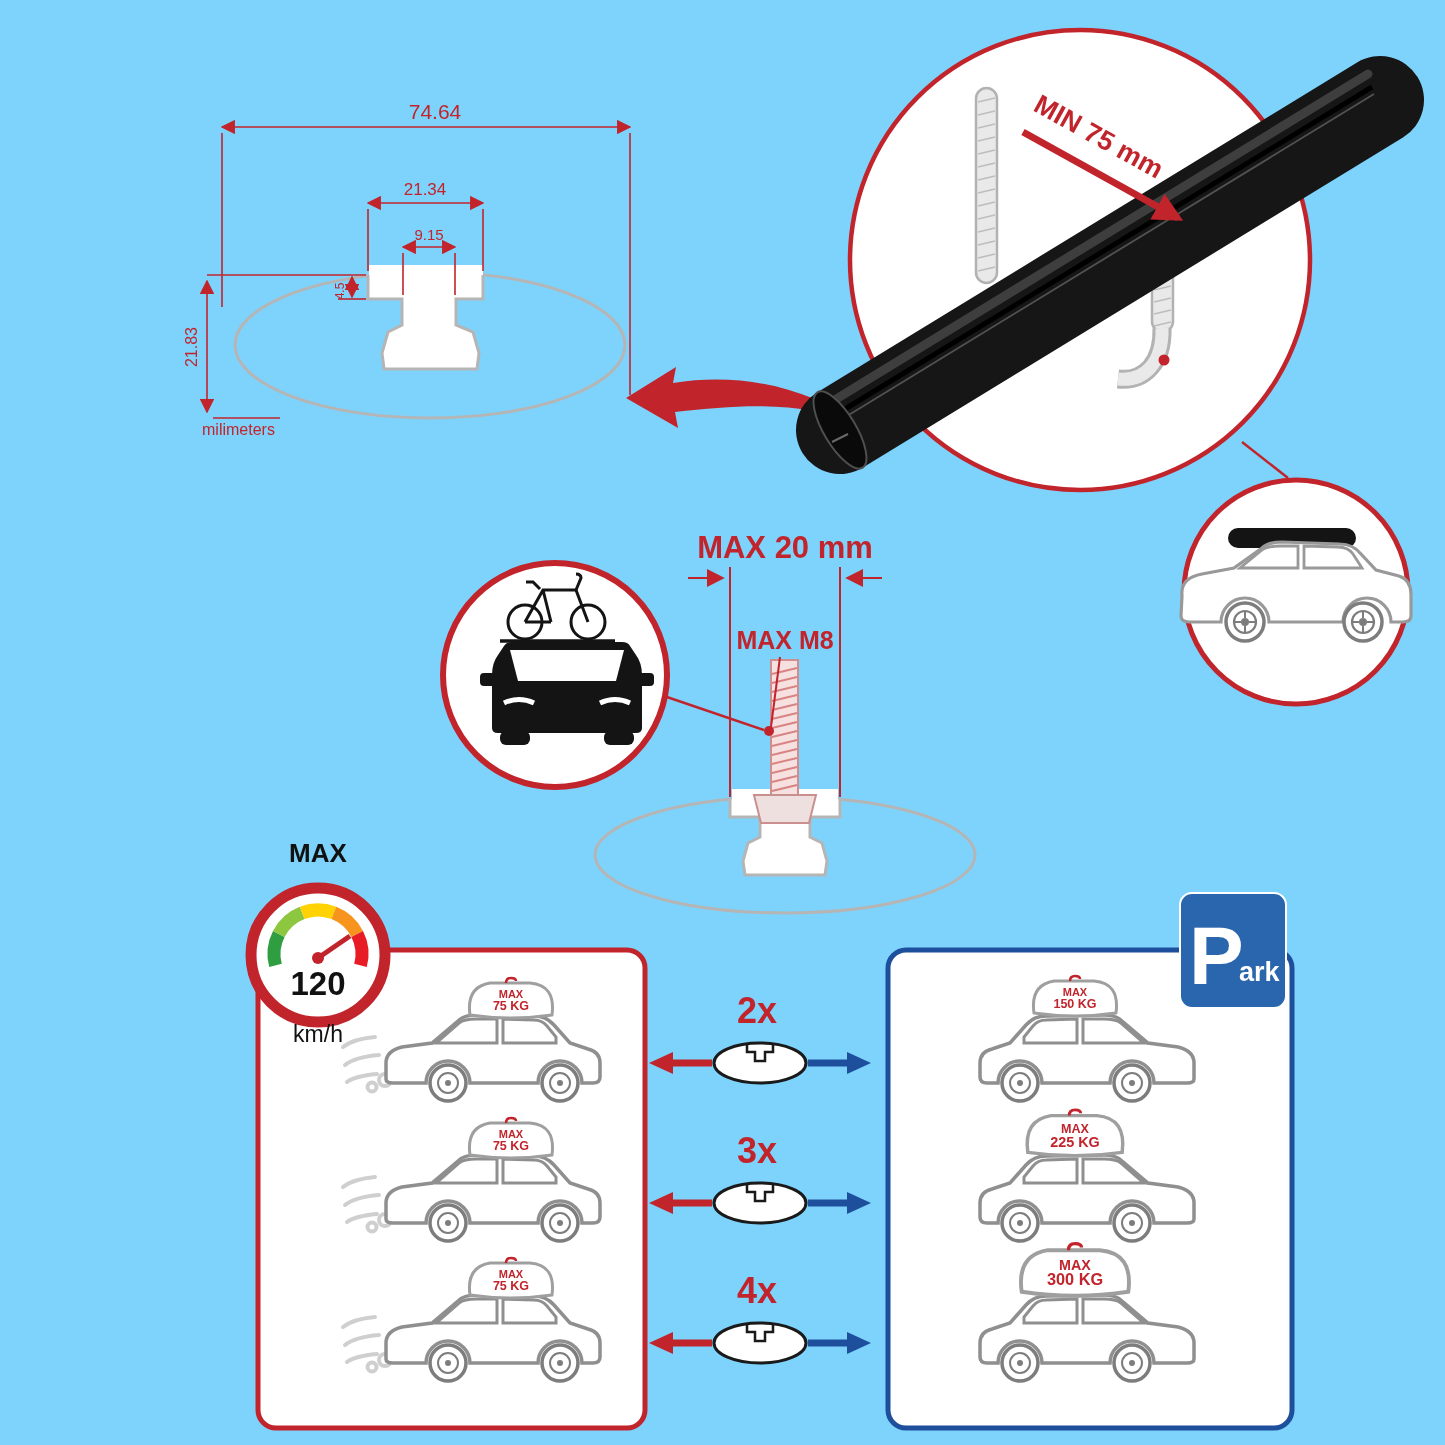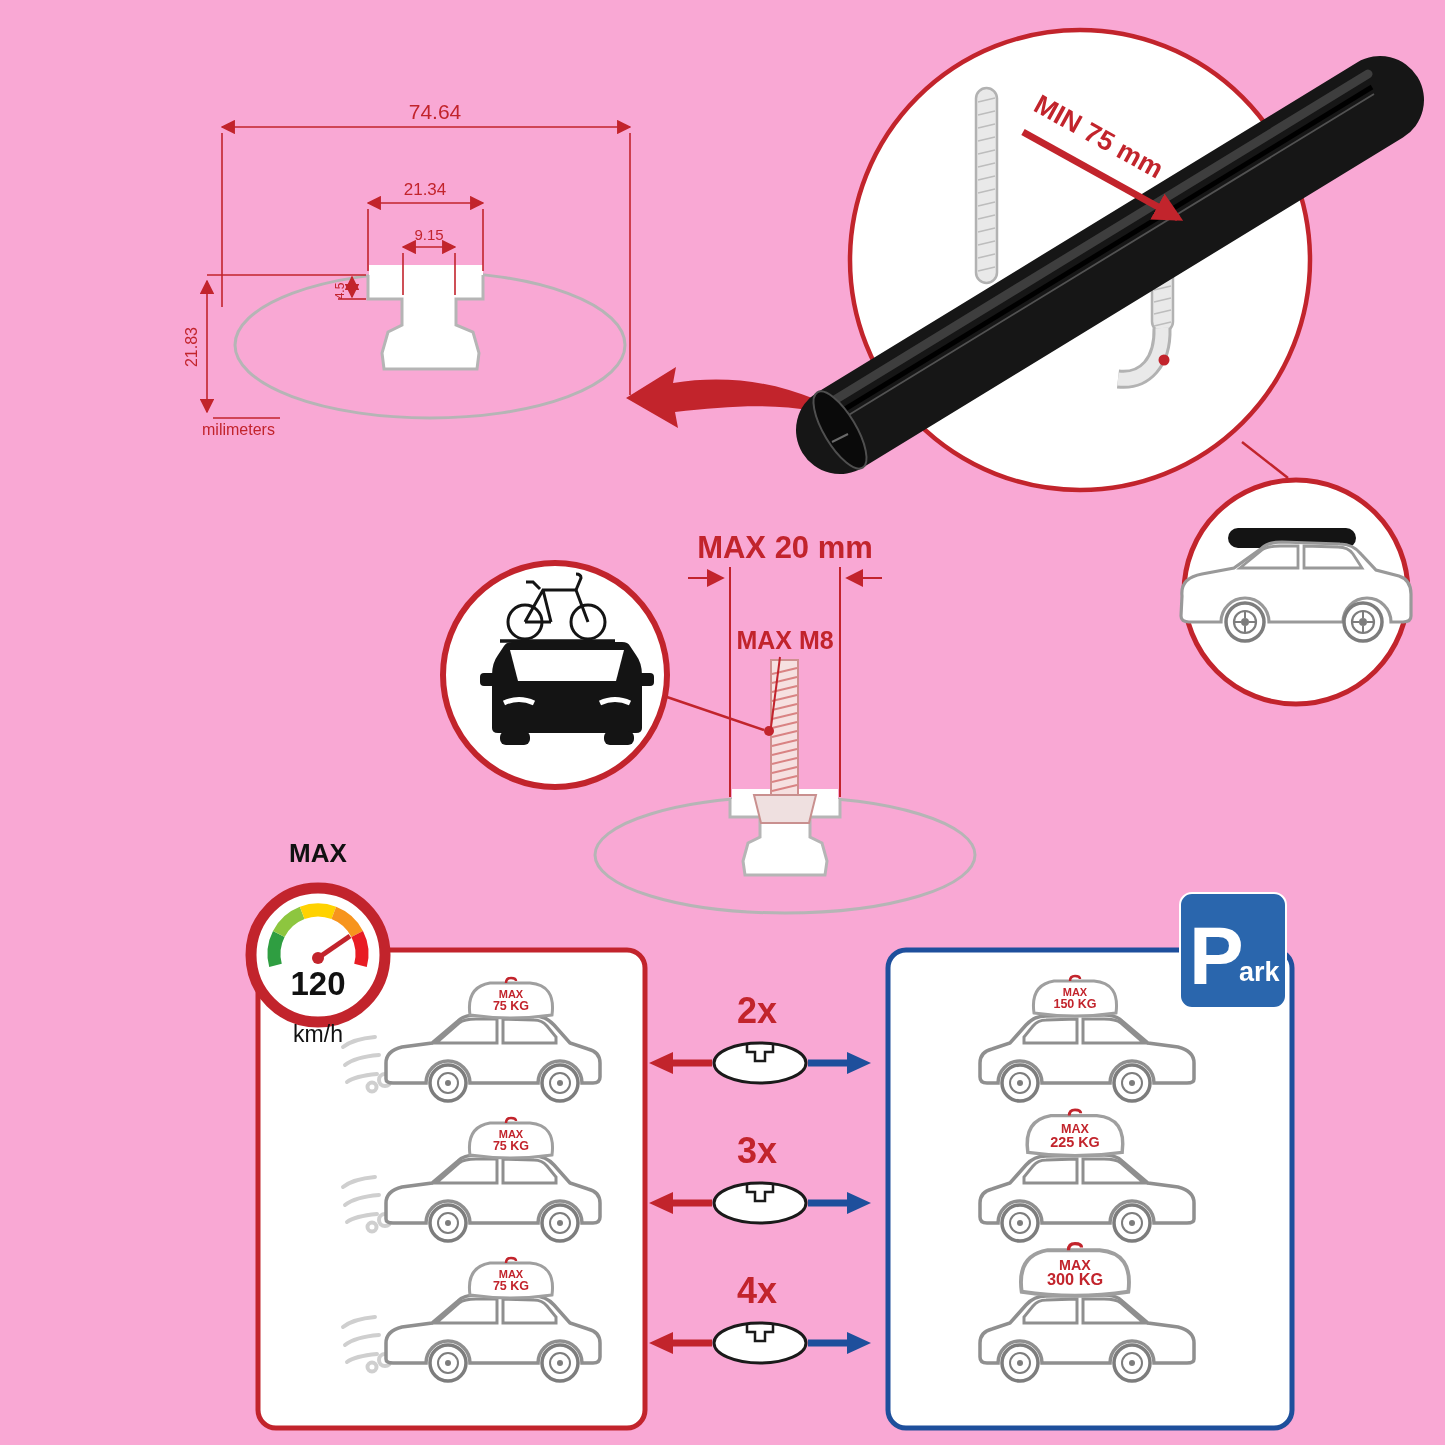--- a/index.html
+++ b/index.html
@@ -1,16 +1,16 @@
 <!DOCTYPE html>
 <html><head>
 <meta charset="utf-8">
 <style>
   html,body{margin:0;padding:0;background:#ffffff;}
-  #canvas{position:relative;width:1445px;height:1445px;background:#f9a8d4;overflow:hidden;
+  #canvas{position:relative;width:1445px;height:1445px;background:#7dd3fc;overflow:hidden;
           font-family:"Liberation Sans",sans-serif;}
   .abs{position:absolute;}
   svg text{font-family:"Liberation Sans",sans-serif;}
   .t-red{fill:#c2242c;}
   .t-red-b{fill:#c2242c;font-weight:bold;}
   .t-dark-b{fill:#111111;font-weight:bold;}
   .t-dark{fill:#111111;}
   .t-white-b{fill:#ffffff;font-weight:bold;}
 </style>
 </head>

